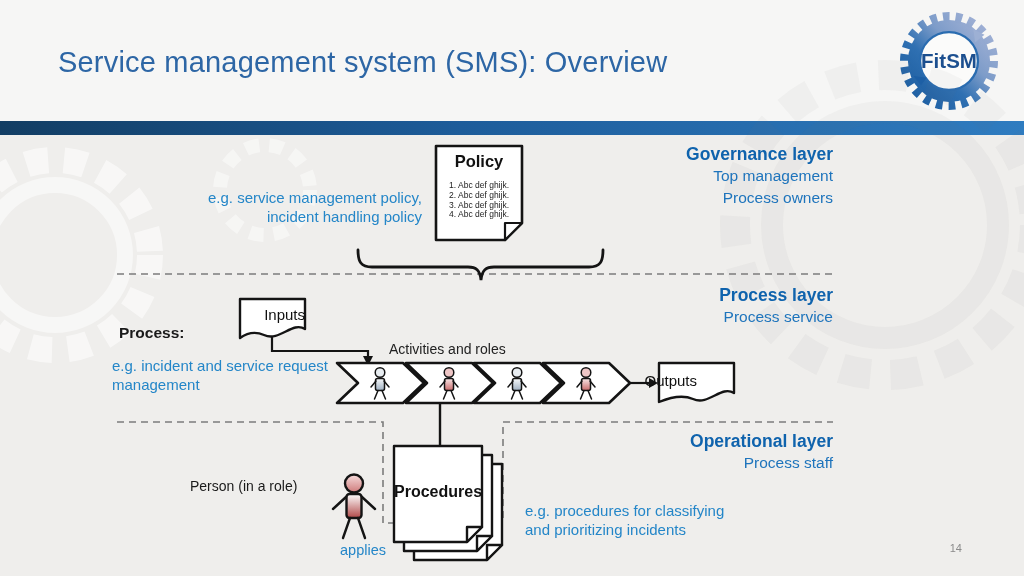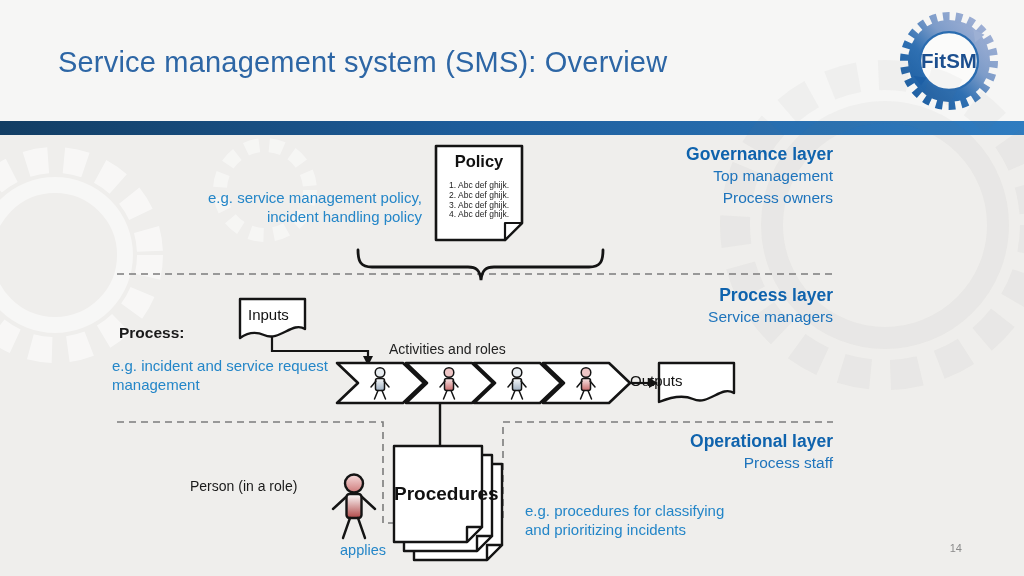--- a/index.html
+++ b/index.html
@@ -20,23 +20,23 @@
 
   .blue-note{position:absolute;font-size:15px;color:#2486c8;line-height:19px;}
   .black-label{position:absolute;font-size:14px;color:#1a1a1a;}
   .bold{font-weight:bold;}
 
   .policy-title{position:absolute;left:436px;top:152px;width:86px;text-align:center;
     font-size:16.5px;font-weight:bold;color:#111;}
   .policy-items{position:absolute;left:449px;top:181px;font-size:8.5px;line-height:9.8px;color:#222;}
 
   .procedures-label{position:absolute;left:394px;top:483px;width:88px;text-align:center;
-    font-size:19px;font-weight:bold;color:#111;}
-
-  .shape-label{position:absolute;text-align:left;font-size:15px;color:#111;padding-left:8px;}
+    font-size:16px;font-weight:bold;color:#111;}
+
+  .shape-label{position:absolute;text-align:right;font-size:15px;color:#111;}
 
   .page-num{position:absolute;right:62px;top:542px;font-size:11px;color:#8b8b8b;}
 
   .overlay{position:absolute;left:0;top:0;width:1024px;height:576px;}
 </style>
 </head>
 <body>
 
 <div class="slide">
 
@@ -181,21 +181,21 @@
   <div class="policy-title">Policy</div>
   <div class="policy-items">
     <div>1. Abc def ghijk.</div>
     <div>2. Abc def ghijk.</div>
     <div>3. Abc def ghijk.</div>
     <div>4. Abc def ghijk.</div>
   </div>
 
   <div class="layer-block" style="top:284px;">
     <div class="layer-head">Process layer</div>
-    <div class="layer-sub">Service managers</div>
+    <div class="layer-sub">Process service</div>
   </div>
 
   <div class="black-label bold" style="left:119px;top:324px;font-size:15.5px;">Process:</div>
 
   <div class="shape-label" style="left:240px;top:306px;width:65px;">Inputs</div>
 
   <div class="black-label" style="left:389px;top:341px;color:#222;">Activities and roles</div>
 
   <div class="shape-label" style="left:622px;top:372px;width:75px;">Outputs</div>
 

